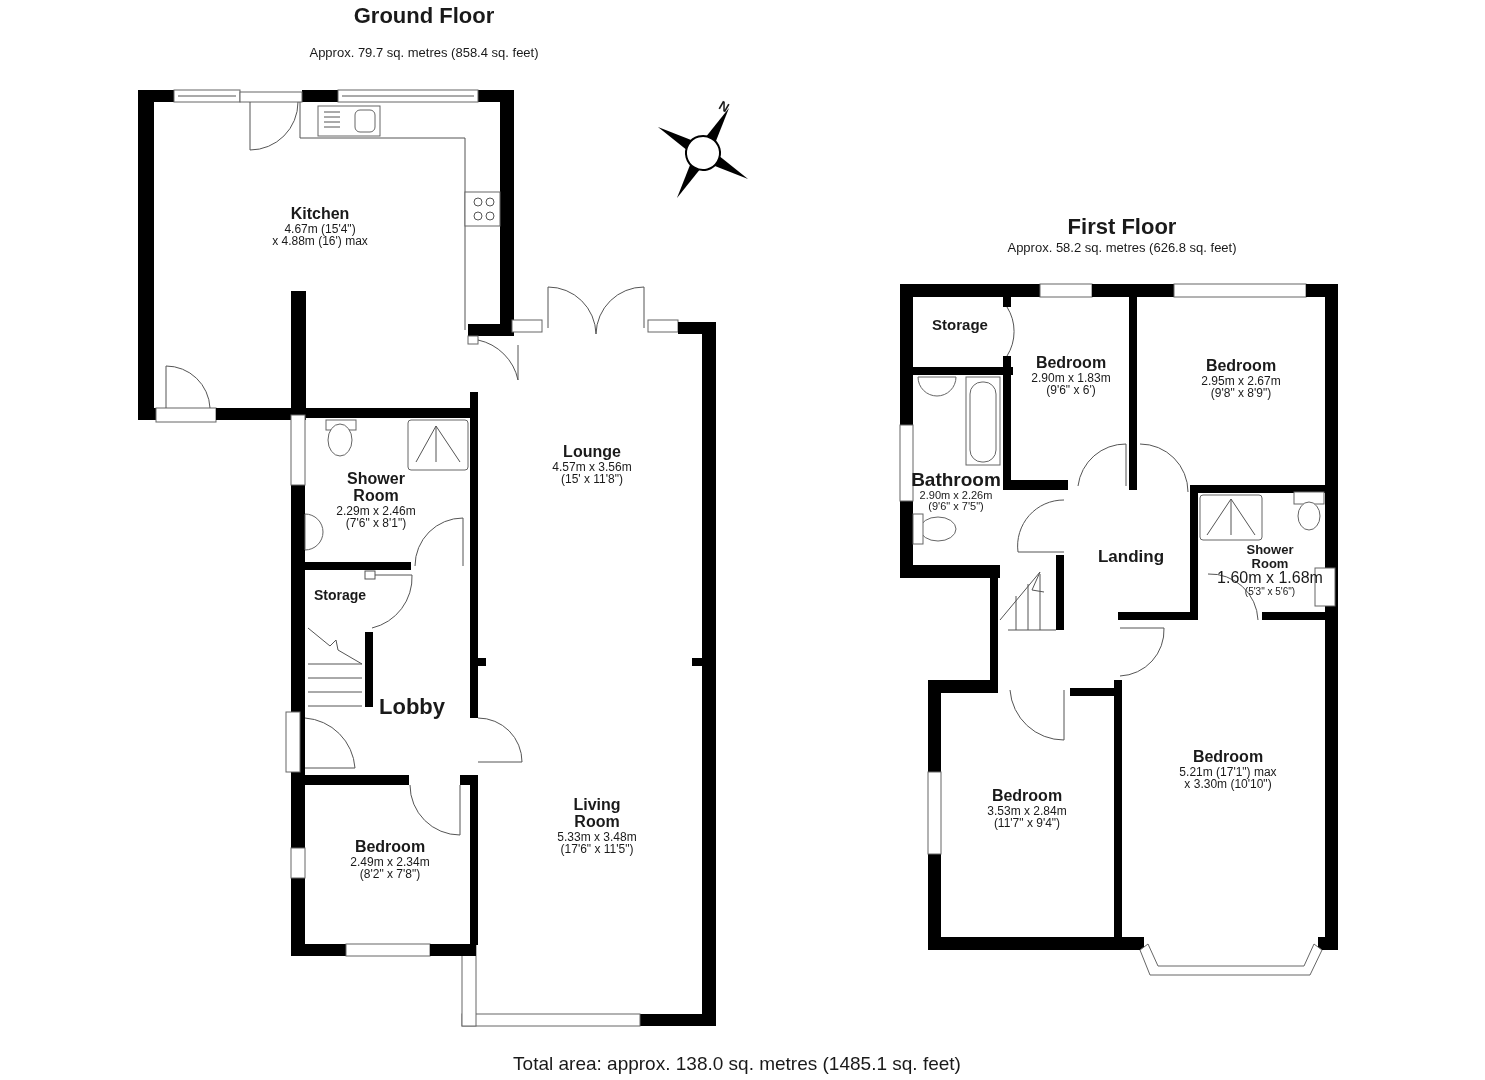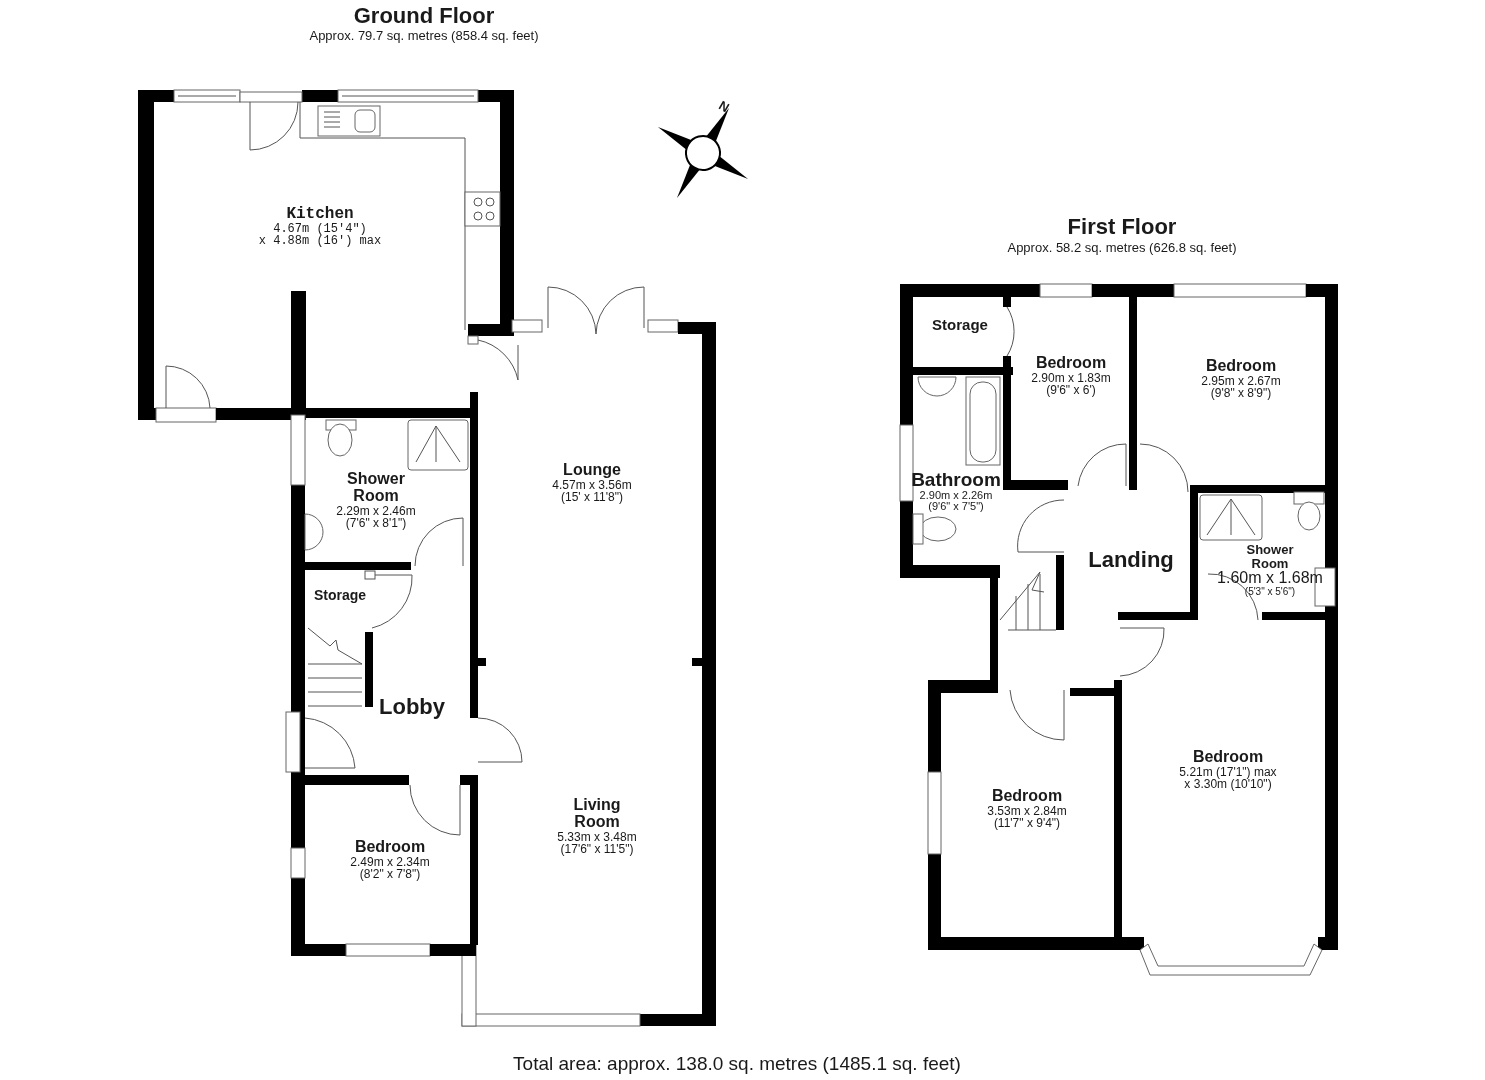--- a/index.html
+++ b/index.html
@@ -177,23 +177,23 @@
     <rect class="wall" x="928" y="680" width="13" height="270"></rect>
     <rect class="win" x="928" y="772" width="13" height="82"></rect>
     <rect class="wall" x="928" y="937" width="216" height="13"></rect>
 
     <rect class="wall" x="1318" y="937" width="20" height="13"></rect>
     <path class="win" d="M1140,950 L1150,975 L1310,975 L1322,950 L1314,944 L1304,966 L1158,966 L1148,944 Z"></path>
   </g>
 </svg>
 
 <div class="txt floor-title" style="left:424px; top:4px;">Ground Floor</div>
-<div class="txt floor-sub" style="left:424px; top:29px;">Approx. 79.7 sq. metres (858.4 sq. feet)</div>
-
-<div class="txt" style="left:320px; top:206px;font-family:Liberation Mono, monospace;">
+<div class="txt floor-sub" style="left:424px; top:46px;">Approx. 79.7 sq. metres (858.4 sq. feet)</div>
+
+<div class="txt" style="left:320px; top:206px;">
   <div class="rname">Kitchen</div>
   <div class="rdim">4.67m (15'4")</div>
   <div class="rdim">x 4.88m (16') max</div>
 </div>
 
 <div class="txt" style="left:376px; top:471px;">
   <div class="rname">Shower</div>
   <div class="rname">Room</div>
   <div class="rdim">2.29m x 2.46m</div>
   <div class="rdim">(7'6" x 8'1")</div>
@@ -202,21 +202,21 @@
 <div class="txt rname-sm" style="left:340px; top:588px;">Storage</div>
 
 <div class="txt" style="left:412px; top:695px; font-weight:bold; font-size:22px;">Lobby</div>
 
 <div class="txt" style="left:390px; top:839px;">
   <div class="rname">Bedroom</div>
   <div class="rdim">2.49m x 2.34m</div>
   <div class="rdim">(8'2" x 7'8")</div>
 </div>
 
-<div class="txt" style="left:592px; top:462px;">
+<div class="txt" style="left:592px; top:444px;">
   <div class="rname">Lounge</div>
   <div class="rdim">4.57m x 3.56m</div>
   <div class="rdim">(15' x 11'8")</div>
 </div>
 
 <div class="txt" style="left:597px; top:797px;">
   <div class="rname">Living</div>
   <div class="rname">Room</div>
   <div class="rdim">5.33m x 3.48m</div>
   <div class="rdim">(17'6" x 11'5")</div>
@@ -240,21 +240,21 @@
   <div class="rdim">2.95m x 2.67m</div>
   <div class="rdim">(9'8" x 8'9")</div>
 </div>
 
 <div class="txt" style="left:956px; top:470px;">
   <div class="rname-sm" style="font-size:19px;">Bathroom</div>
   <div class="rdim-xs">2.90m x 2.26m</div>
   <div class="rdim-xs">(9'6" x 7'5")</div>
 </div>
 
-<div class="txt" style="left:1131px; top:548px; font-weight:bold; font-size:22px;">Landing</div>
+<div class="txt" style="left:1131px; top:548px; font-weight:bold; font-size:17px;">Landing</div>
 
 <div class="txt" style="left:1270px; top:543px;">
   <div class="rname-xs">Shower</div>
   <div class="rname-xs">Room</div>
   <div class="rdim-xs" style="font-size:16px;">1.60m x 1.68m</div>
   <div class="rdim-xs" style="font-size:10px;">(5'3" x 5'6")</div>
 </div>
 
 <div class="txt" style="left:1027px; top:788px;">
   <div class="rname">Bedroom</div>

